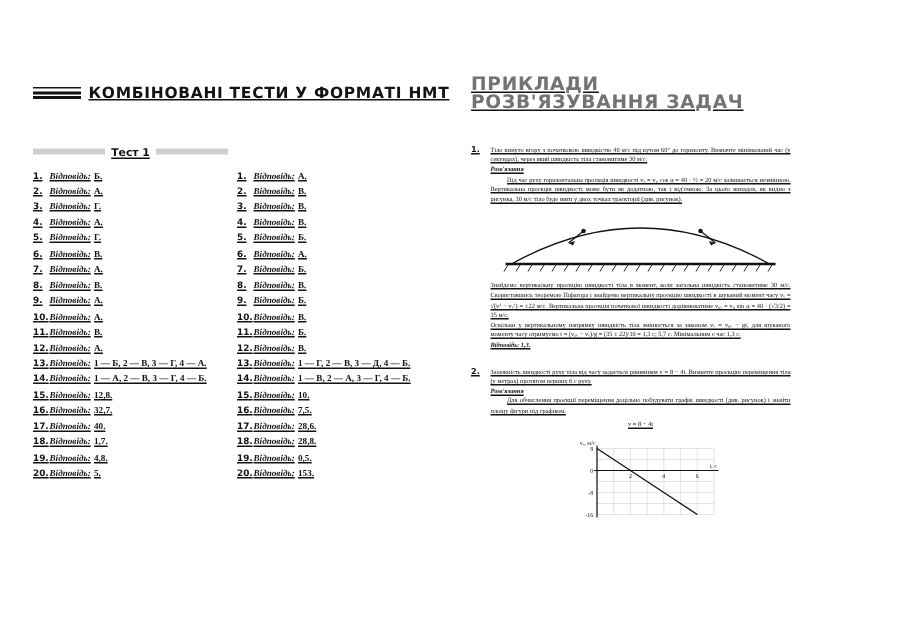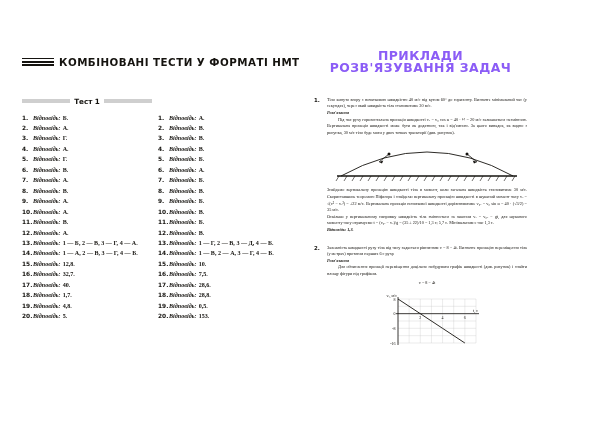--- a/index.html
+++ b/index.html
@@ -3,21 +3,21 @@
 <meta charset="utf-8">
 <style>
   html,body{margin:0;padding:0;}
   body{
     width:600px;height:426px;
     background:#ffffff;
     font-family:"Liberation Serif", serif;
     color:#15130f;
     overflow:hidden;
   }
-  .spread{display:flex;width:484px;height:426px;}
+  .spread{display:flex;width:484px;height:426px;text-decoration:underline;}
   .page{position:relative;height:426px;box-sizing:border-box;background:#fff;}
   .page-left{width:300px;padding:56px 18px 0 22px;}
   .page-right{width:300px;padding:50px 12px 0 14px;}
 
   
   .main-head{display:flex;align-items:center;gap:5px;margin:0 0 6px 0;}
   .rules{flex:0 0 auto;width:32px;}
   .rules i{display:block;height:1.6px;background:#15130f;margin:1.7px 0;}
   .main-head h1{
     font-family:"DejaVu Sans", sans-serif;
@@ -50,21 +50,21 @@
     font-weight:bold;font-size:5.9px;
     width:11px;flex:0 0 11px;
   }
   ol.ans li .vidp{font-style:italic;font-weight:bold;margin-right:2.2px;}
   ol.ans li .val{font-weight:bold;}
 
   
   .main-head2 h1{
     font-family:"DejaVu Sans", sans-serif;
     font-weight:bold;font-size:12.4px;letter-spacing:.5px;
-    margin:0;text-align:center;color:#8b5cf6;line-height:1;
+    margin:0;text-align:left;color:#737373;line-height:1;
   }
   .prob{display:flex;margin-top:22px;font-size:4.25px;line-height:6.6px;text-align:justify;}
   .prob.p2{margin-top:11px;}
   .prob .pn{
     font-family:"DejaVu Sans", sans-serif;
     font-weight:bold;font-size:5.4px;
     flex:0 0 13px;line-height:6.6px;
   }
   .prob .body{flex:1 1 auto;}
   .prob .body p{margin:0;}

